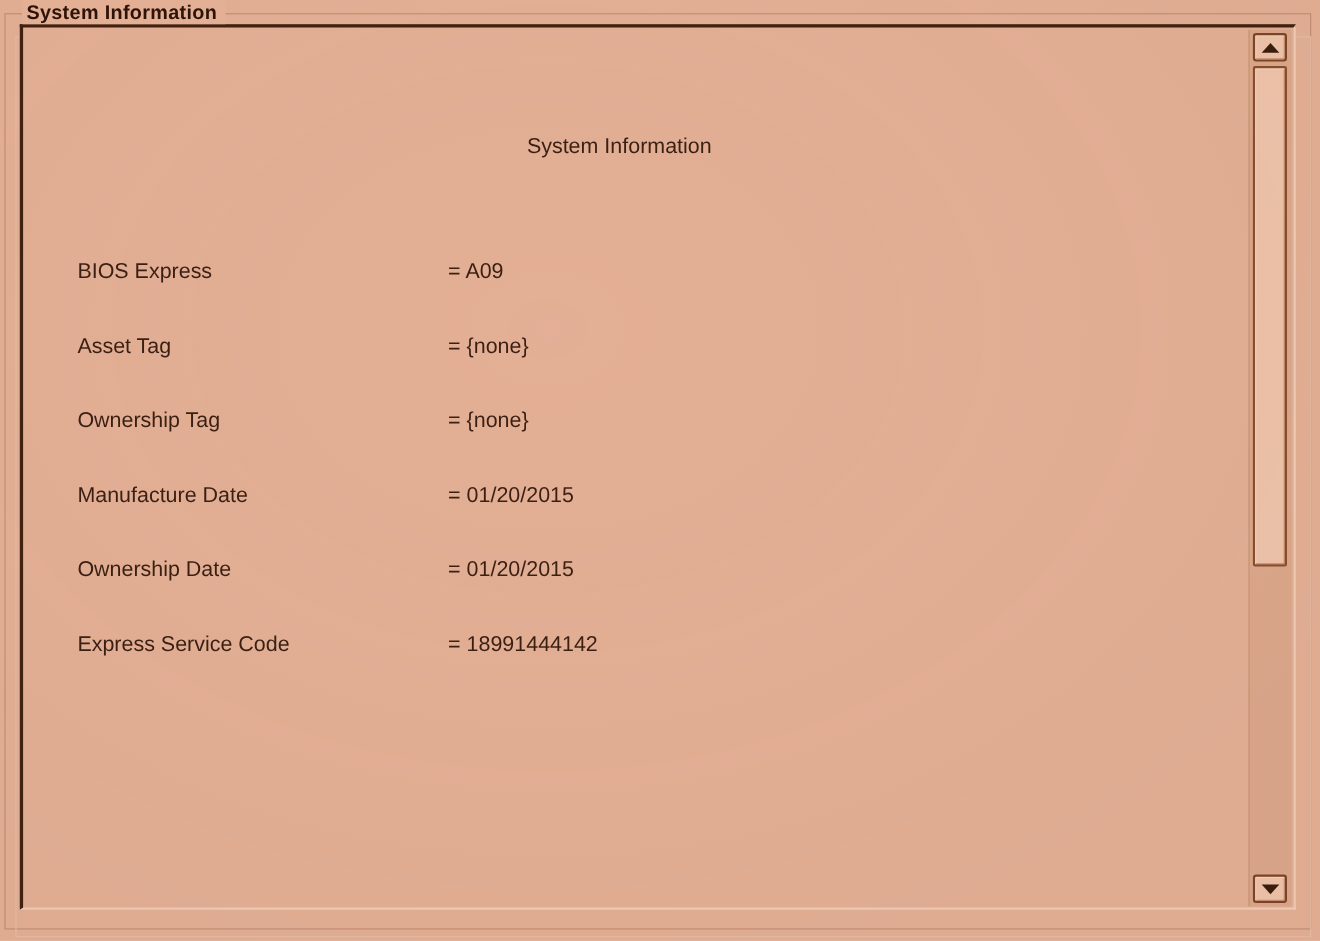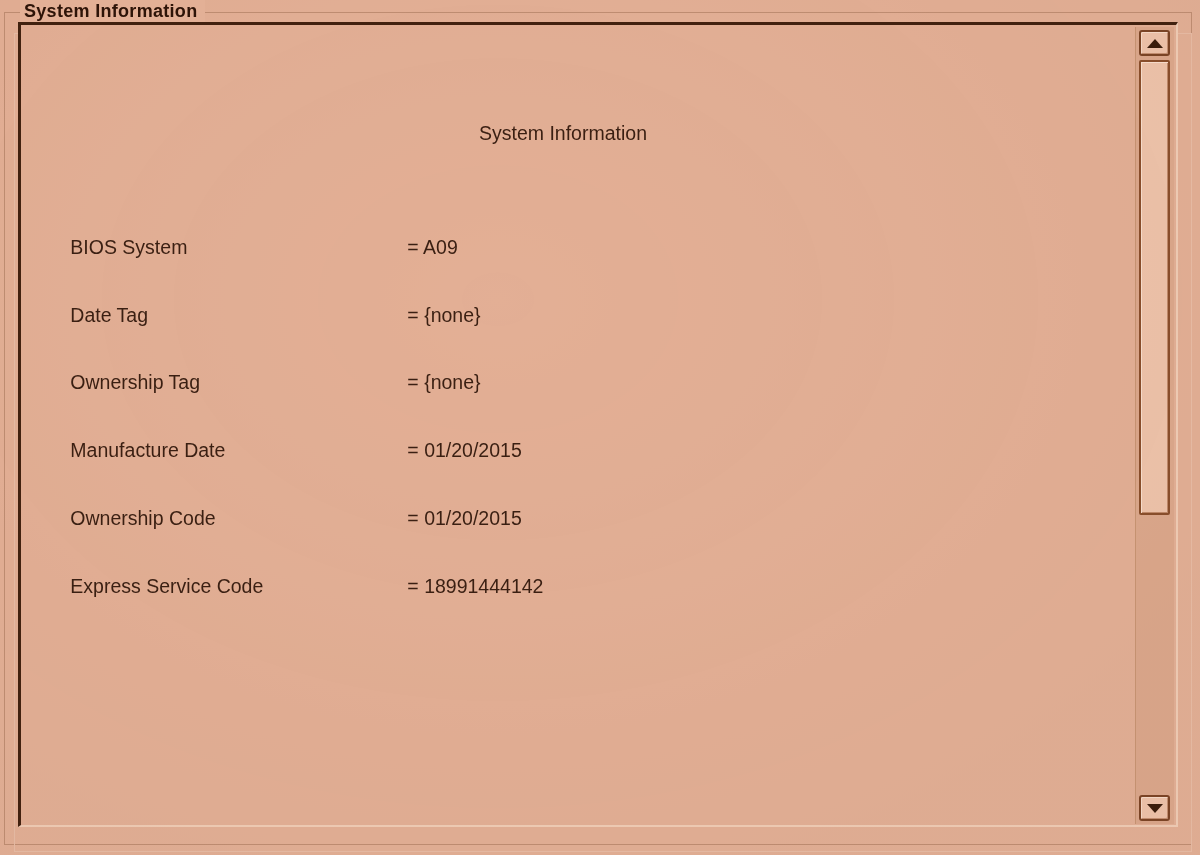--- a/index.html
+++ b/index.html
@@ -205,33 +205,33 @@
   <div class="legend">System Information</div>
 
   <div class="panel">
 
     <div class="content">
 
       
       <div class="section-title title-sysinfo">System Information</div>
 
       <div class="row">
-        <span class="label">BIOS System</span><span class="value">= A09</span>
-      </div>
-      <div class="row">
-        <span class="label">Date Tag</span><span class="value">= {none}</span>
+        <span class="label">BIOS Express</span><span class="value">= A09</span>
+      </div>
+      <div class="row">
+        <span class="label">Asset Tag</span><span class="value">= {none}</span>
       </div>
       <div class="row">
         <span class="label">Ownership Tag</span><span class="value">= {none}</span>
       </div>
       <div class="row">
         <span class="label">Manufacture Date</span><span class="value">= 01/20/2015</span>
       </div>
       <div class="row">
-        <span class="label">Ownership Code</span><span class="value">= 01/20/2015</span>
+        <span class="label">Ownership Date</span><span class="value">= 01/20/2015</span>
       </div>
       <div class="row">
         <span class="label">Express Service Code</span><span class="value">= 18991444142</span>
       </div>
 
       <div class="spacer-sm"></div>
 
 
       
 

